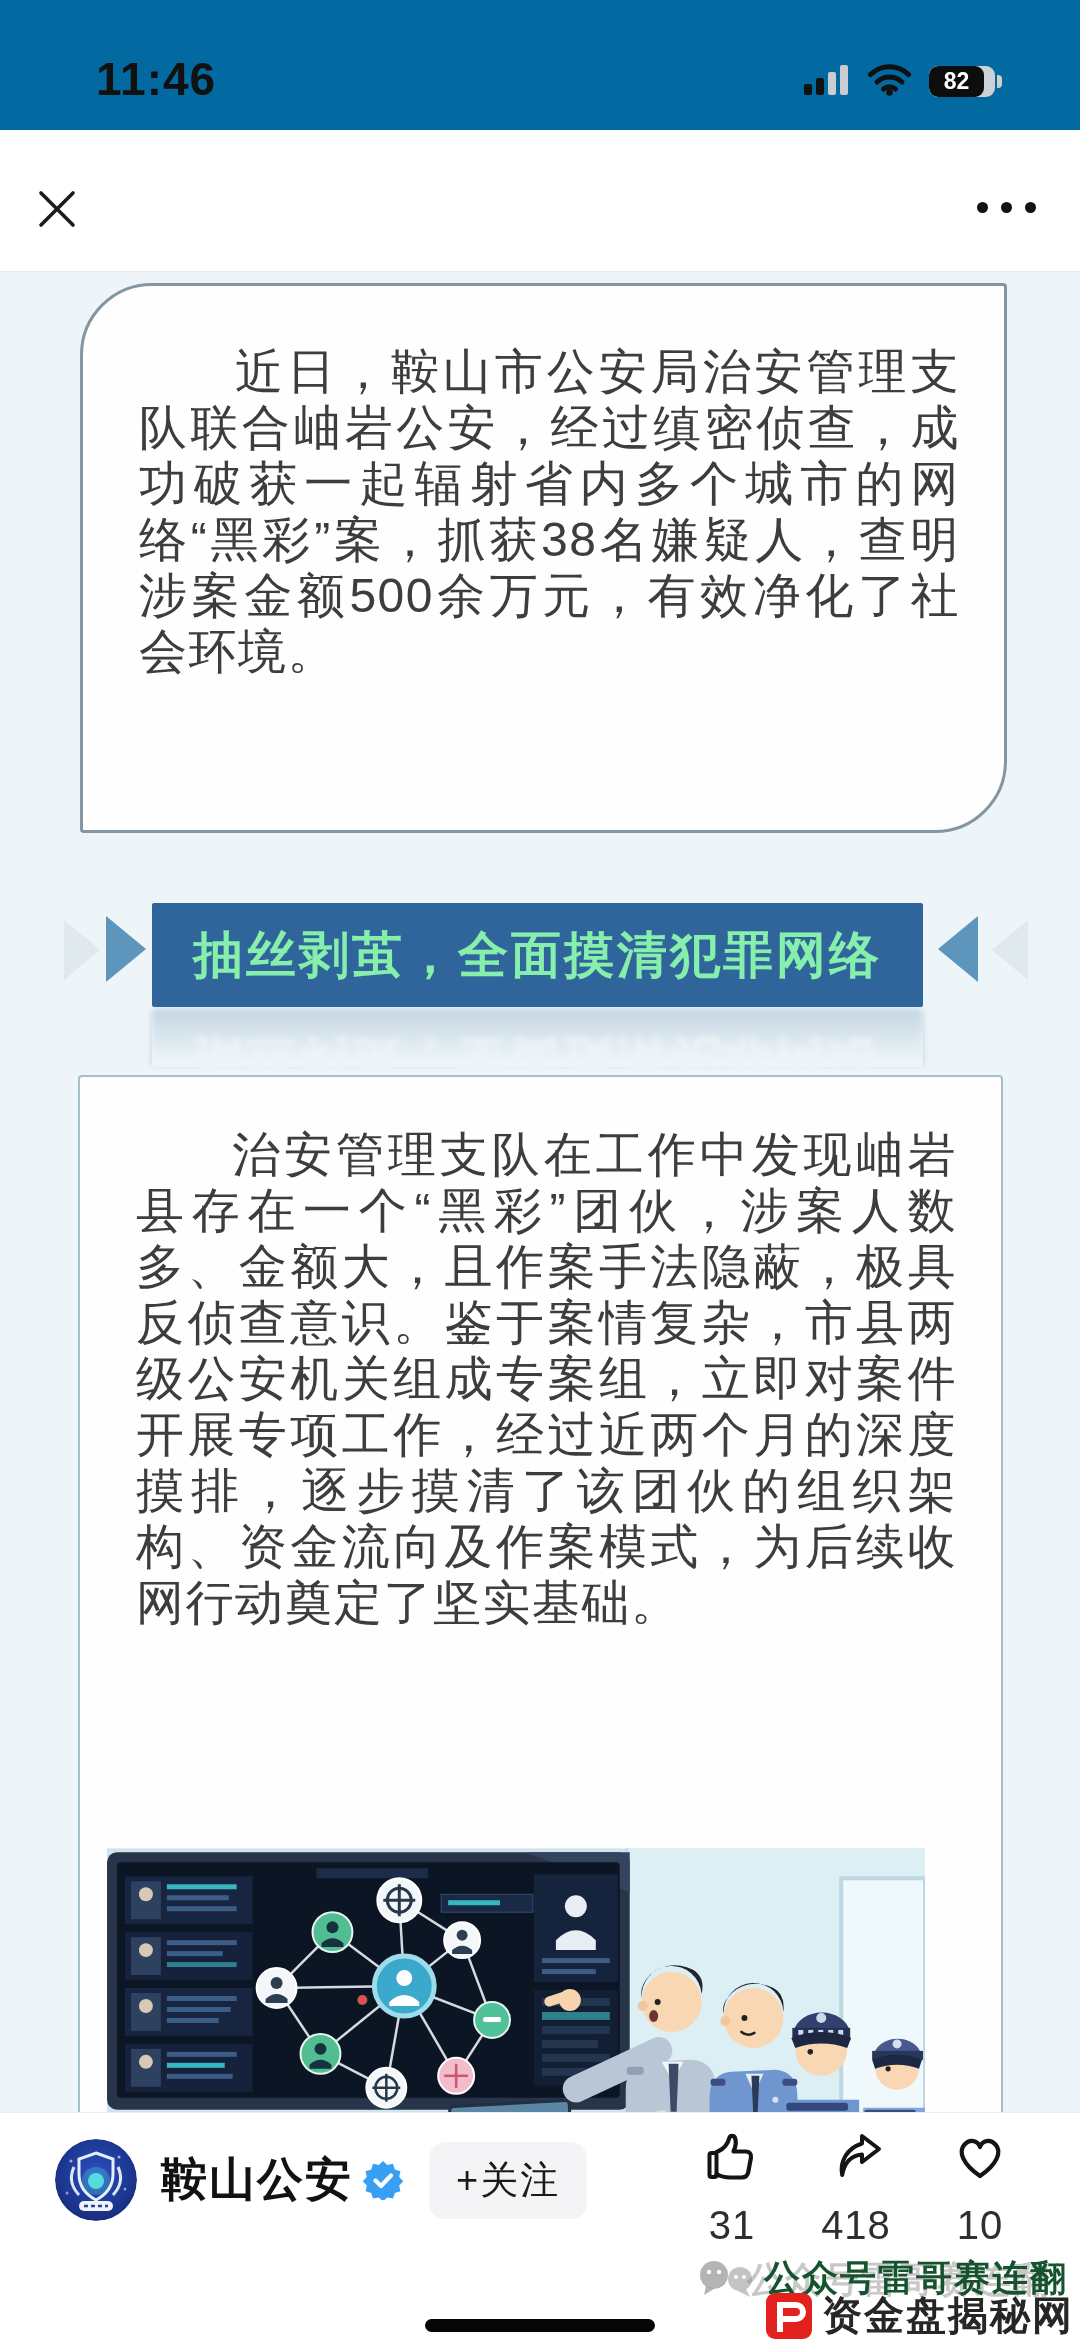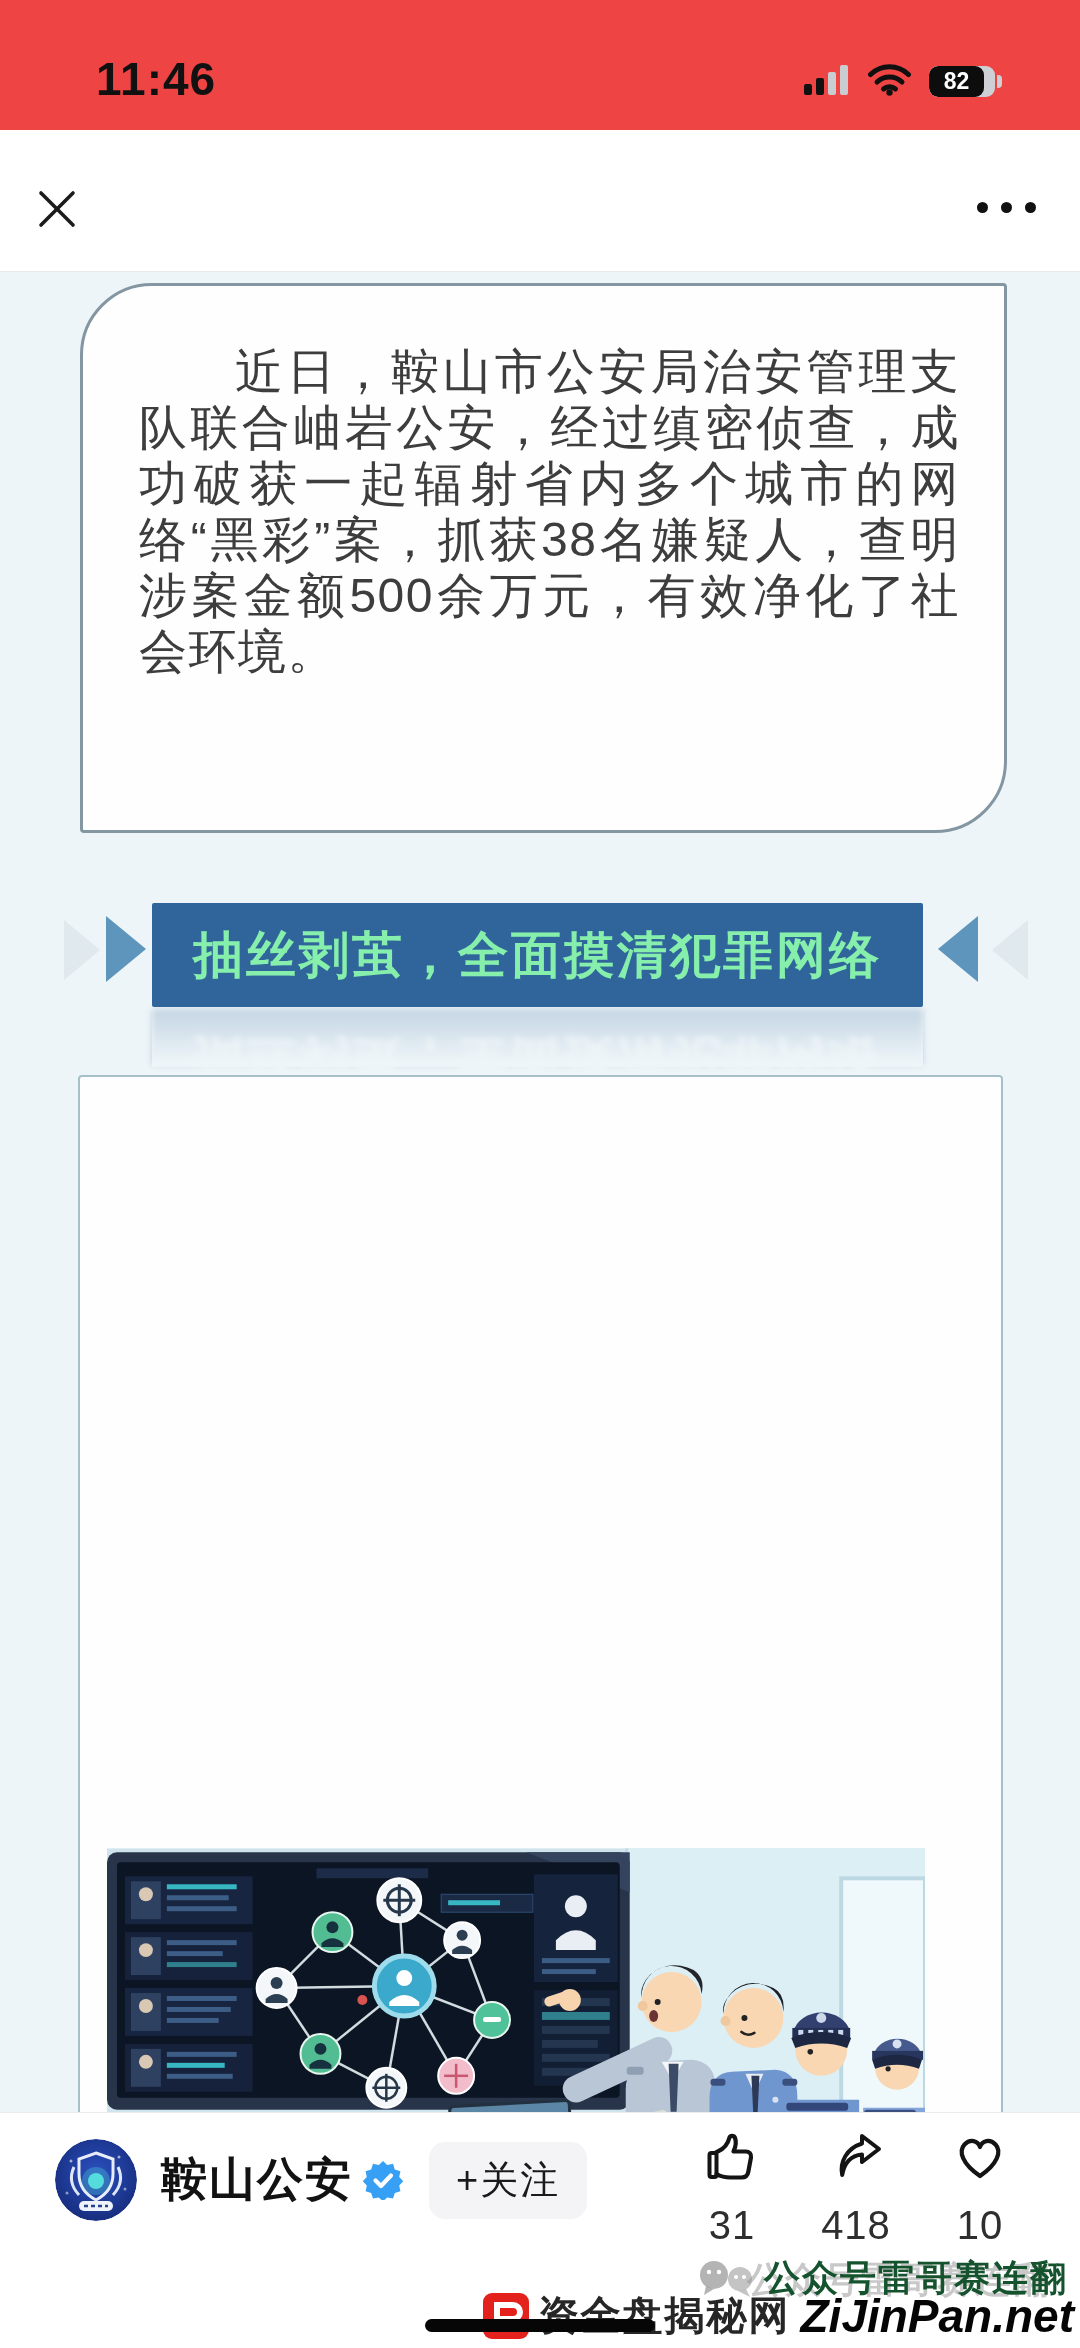--- a/index.html
+++ b/index.html
@@ -1,20 +1,20 @@
 <!DOCTYPE html>
 <html><head>
 <meta charset="utf-8">
 <style>
   html,body{margin:0;padding:0;}
   body{width:1080px;height:2348px;background:#ffffff;font-family:"Liberation Sans","DejaVu Sans",sans-serif;-webkit-font-smoothing:antialiased;}
   .screen{position:relative;width:1080px;height:2348px;background:#ffffff;overflow:hidden;}
 
   
-  .status-bar{position:absolute;top:0;left:0;right:0;height:130px;background:#ef4444;}
+  .status-bar{position:absolute;top:0;left:0;right:0;height:130px;background:#0369a1;}
   .status-time{position:absolute;left:96px;top:52px;font-size:46px;font-weight:700;color:#111;letter-spacing:1px;}
   .status-icons{position:absolute;right:78px;top:62px;display:flex;align-items:center;gap:17px;}
   .battery{display:flex;align-items:center;}
   .battery-body{position:relative;width:66px;height:31px;border-radius:9px;background:#cdd0d4;overflow:hidden;}
   .battery-fill{position:absolute;left:0;top:0;bottom:0;width:55px;background:#0d0d0d;border-radius:9px;color:#fff;font-size:23px;font-weight:700;display:flex;align-items:center;justify-content:center;}
   .battery-tip{width:5px;height:13px;background:#cdd0d4;border-radius:0 4px 4px 0;margin-left:2px;}
 
   
   .titlebar{position:absolute;top:130px;left:0;right:0;height:141px;background:#fff;}
   .close-btn{position:absolute;left:34px;top:56px;width:46px;height:46px;cursor:pointer;}
@@ -122,20 +122,21 @@
     <span class="tri tri-l-inner"></span>
     <div class="banner">抽丝剥茧，全面摸清犯罪网络</div>
     <span class="tri tri-r-inner"></span>
     <span class="tri tri-r-outer"></span>
     <div class="banner-mirror" aria-hidden="true">
       <div class="clone">抽丝剥茧，全面摸清犯罪网络</div>
     </div>
     <div class="banner-fade"></div>
 
     <section class="card card2">
+      <p>治安管理支队在工作中发现岫岩县存在一个“黑彩”团伙，涉案人数多、金额大，且作案手法隐蔽，极具反侦查意识。鉴于案情复杂，市县两级公安机关组成专案组，立即对案件开展专项工作，经过近两个月的深度摸排，逐步摸清了该团伙的组织架构、资金流向及作案模式，为后续收网行动奠定了坚实基础。</p>
 
       <figure class="illustration" aria-label="卡通插画：民警指着大屏幕上的犯罪团伙网络关系图">
         <svg width="818" height="300" viewBox="0 0 820 300">
 
           <rect x="0" y="0" width="820" height="300" fill="#cfe4ec"></rect>
           <rect x="520" y="0" width="300" height="300" fill="#dcefF5"></rect>
           <line x1="521" y1="0" x2="521" y2="300" stroke="#c2dbe5" stroke-width="3"></line>
           <rect x="736" y="30" width="84" height="270" fill="#eff9fc" stroke="#bcd8e2" stroke-width="4"></rect>
 
           <rect x="0" y="4" width="524" height="258" rx="10" fill="#27344a"></rect>
@@ -383,19 +384,18 @@
       </svg>
       <span>公众号雷哥赛连翻</span>
     </div>
     <div class="wm-red">
       <span class="wm-logo">
         <svg width="34" height="34" viewBox="0 0 34 34">
           <path d="M8 30 V6 H24 a7 7 0 0 1 0 14 H14" stroke="#ffffff" stroke-width="6" fill="none" stroke-linecap="square"></path>
         </svg>
       </span>
       <span class="wm-site">资金盘揭秘网</span>
-      <span class="wm-domain">ZiJinPan.net</span>
     </div>
 
     <div class="home-indicator"></div>
   </footer>
 
 </div>
 
 </body></html>

